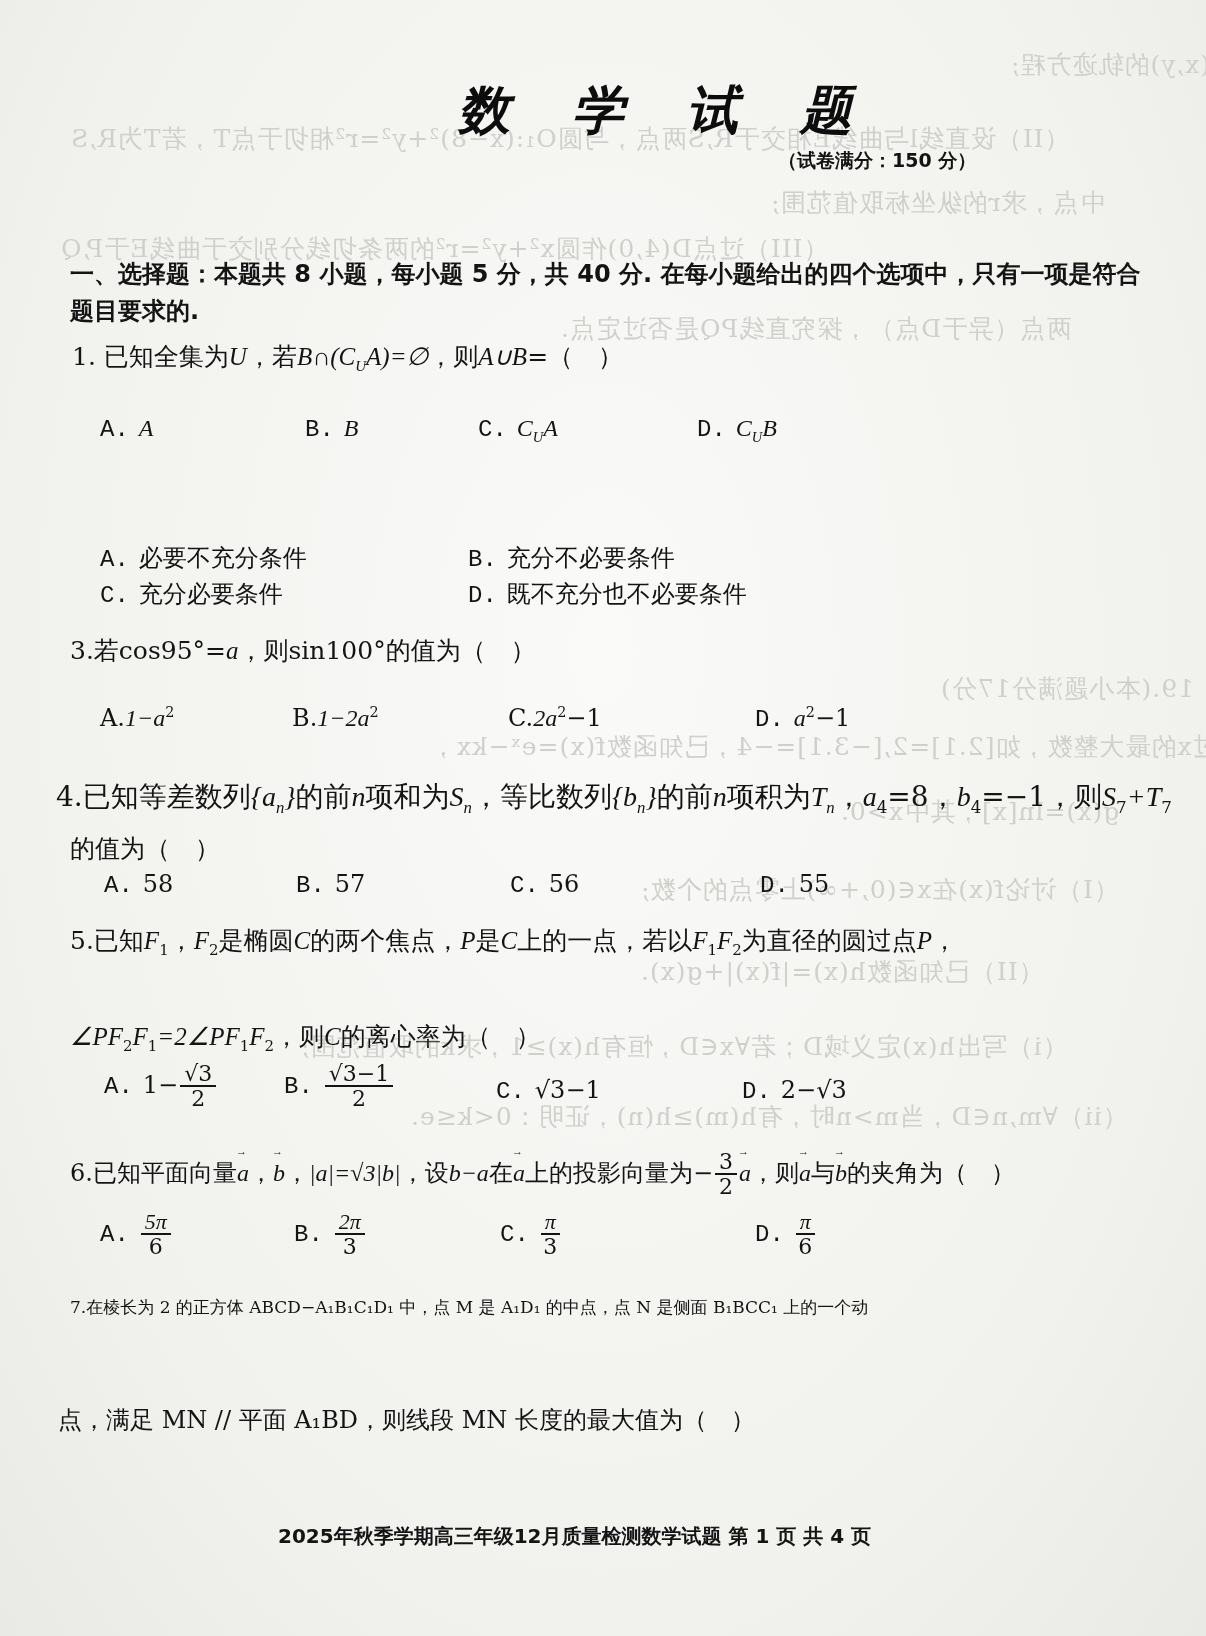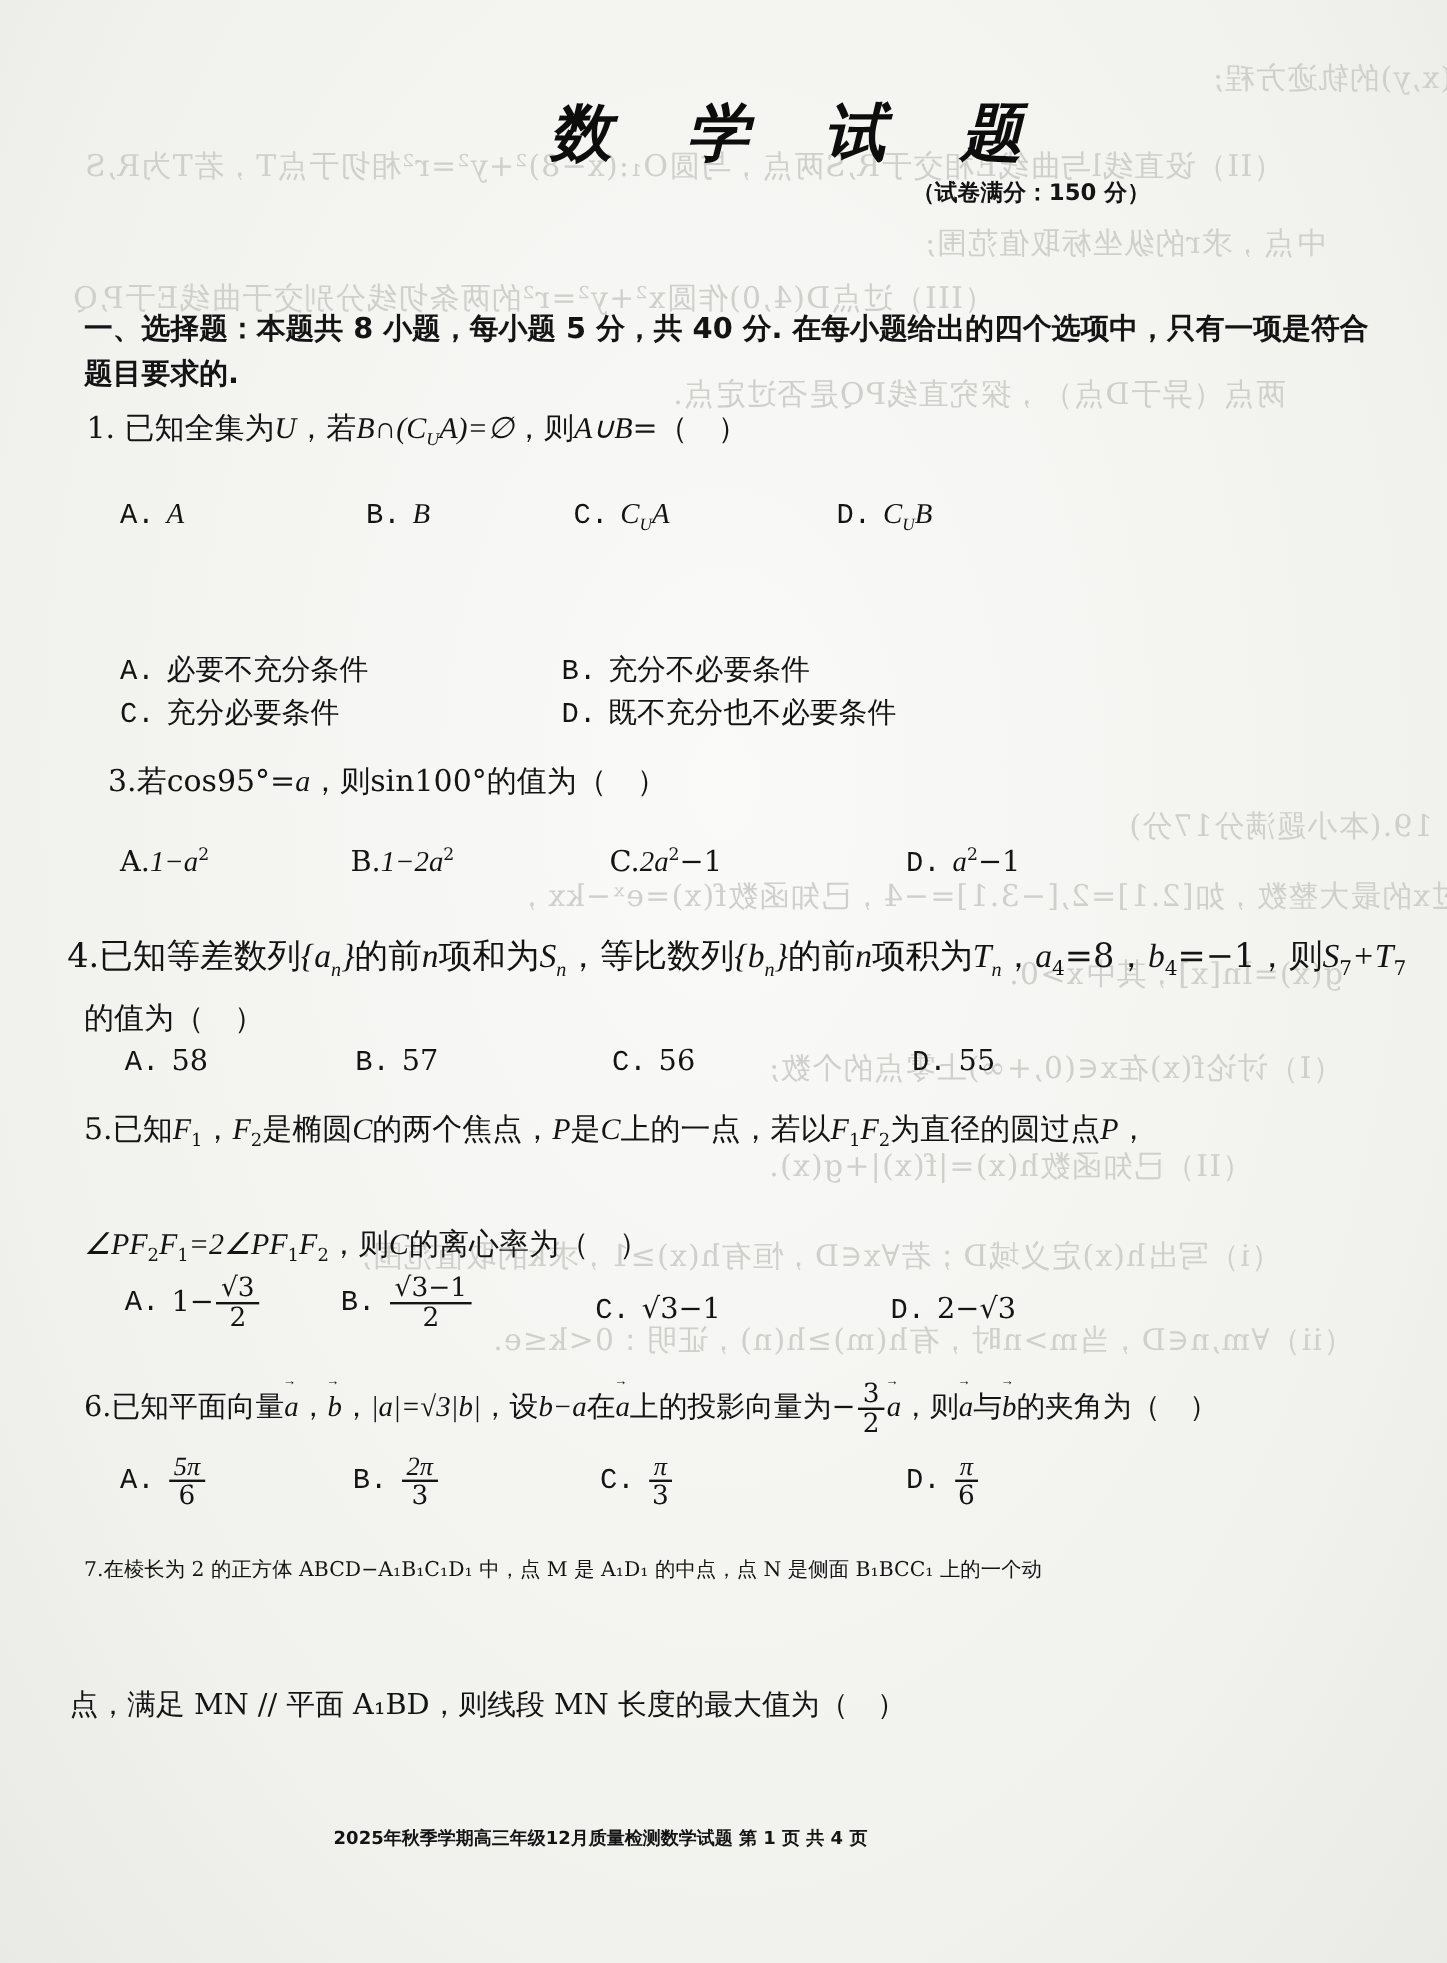--- a/index.html
+++ b/index.html
@@ -14,37 +14,37 @@
   .ghost {
     position: absolute; color: #cfcfcc; font-size: 25px;
     transform: scaleX(-1); white-space: nowrap; letter-spacing: 1px;
     font-family: "DejaVu Serif", serif;
   }
   .abs { position: absolute; white-space: nowrap; }
   .title {
     left: 458px; top: 76px; font-size: 52px; font-weight: bold;
     letter-spacing: 22px; font-family: "DejaVu Sans", sans-serif; color: #0d0d0d; font-style: italic;
   }
-  .score { left: 760px; top: 148px; font-size: 19px; font-family: "DejaVu Sans", sans-serif; font-weight: bold; }
+  .score { left: 778px; top: 148px; font-size: 19px; font-family: "DejaVu Sans", sans-serif; font-weight: bold; }
   .section-head {
     left: 70px; top: 256px; width: 1080px; font-size: 24px; font-weight: bold;
     font-family: "DejaVu Sans", sans-serif; line-height: 37px; white-space: normal;
   }
   .q { font-size: 25px; }
   .opt { font-size: 24px; }
   .lbl { font-family: "Liberation Mono", "DejaVu Sans Mono", monospace; margin-right: 10px; }
   i.m { font-style: italic; font-family: "Liberation Serif", serif; }
   sub { font-size: 60%; }
   sup { font-size: 60%; }
   .frac { display: inline-flex; flex-direction: column; align-items: center; vertical-align: middle; line-height: 1.05; font-size: 22px; margin: 0 2px; }
   .frac .num { border-bottom: 2px solid #141414; padding: 0 4px; }
   .vec { position: relative; }
   .vec::before { content: "→"; position: absolute; top: -15px; left: -1px; font-size: 11px; font-style: normal; }
   .footer {
-    left: 278px; top: 1523px; font-size: 15px; font-weight: bold;
+    left: 278px; top: 1523px; font-size: 20px; font-weight: bold;
     font-family: "DejaVu Sans", sans-serif;
   }
 </style>
 </head>
 <body>
 
 <div class="page">
 
   <div class="ghost" style="left:1010px; top:48px;">（I）求点M(x,y)的轨迹方程;</div>
   <div class="ghost" style="left:70px; top:122px;">（II）设直线l与曲线E相交于R,S两点，与圆O₁:(x−8)²+y²=r²相切于点T，若T为R,S</div>
@@ -71,21 +71,21 @@
   <div class="abs opt" style="left:100px; top:414px;"><span class="lbl">A.</span><i class="m">A</i></div>
   <div class="abs opt" style="left:305px; top:414px;"><span class="lbl">B.</span><i class="m">B</i></div>
   <div class="abs opt" style="left:478px; top:414px;"><span class="lbl">C.</span><i class="m">C</i><sub><i class="m">U</i></sub><i class="m">A</i></div>
   <div class="abs opt" style="left:697px; top:414px;"><span class="lbl">D.</span><i class="m">C</i><sub><i class="m">U</i></sub><i class="m">B</i></div>
 
   <div class="abs opt" style="left:100px; top:542px;"><span class="lbl">A.</span><span>必要不充分条件</span></div>
   <div class="abs opt" style="left:468px; top:542px;"><span class="lbl">B.</span><span>充分不必要条件</span></div>
   <div class="abs opt" style="left:100px; top:578px;"><span class="lbl">C.</span><span>充分必要条件</span></div>
   <div class="abs opt" style="left:468px; top:578px;"><span class="lbl">D.</span><span>既不充分也不必要条件</span></div>
 
-  <div class="abs q" style="left:70px; top:634px;margin-left:20px;">
+  <div class="abs q" style="left:70px; top:634px;">
     <span>3.</span><span>若</span><span>cos95°</span><span>=</span><i class="m">a</i><span>，则</span><span>sin100°</span><span>的值为（　）</span>
   </div>
   <div class="abs opt" style="left:100px; top:704px;"><span>A.</span><i class="m">1−a</i><sup>2</sup></div>
   <div class="abs opt" style="left:292px; top:704px;"><span>B.</span><i class="m">1−2a</i><sup>2</sup></div>
   <div class="abs opt" style="left:508px; top:704px;"><span>C.</span><i class="m">2a</i><sup>2</sup><span>−1</span></div>
   <div class="abs opt" style="left:755px; top:704px;"><span class="lbl">D.</span><i class="m">a</i><sup>2</sup><span>−1</span></div>
 
   <div class="abs q" style="left:56px; top:778px; font-size:28px;">
     <span>4.</span><span>已知等差数列</span><i class="m">{a</i><sub><i class="m">n</i></sub><i class="m">}</i><span>的前</span><i class="m">n</i><span>项和为</span><i class="m">S</i><sub><i class="m">n</i></sub><span>，等比数列</span><i class="m">{b</i><sub><i class="m">n</i></sub><i class="m">}</i><span>的前</span><i class="m">n</i><span>项积为</span><i class="m">T</i><sub><i class="m">n</i></sub><span>，</span><i class="m">a</i><sub>4</sub><span>=8</span><span>，</span><i class="m">b</i><sub>4</sub><span>=−1</span><span>，则</span><i class="m">S</i><sub>7</sub><i class="m">+T</i><sub>7</sub>
   </div>

